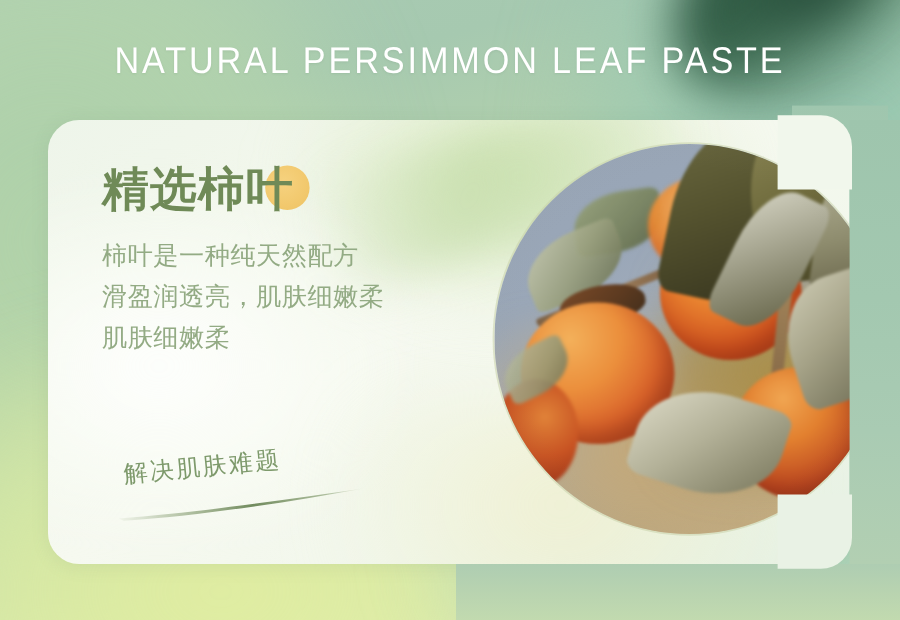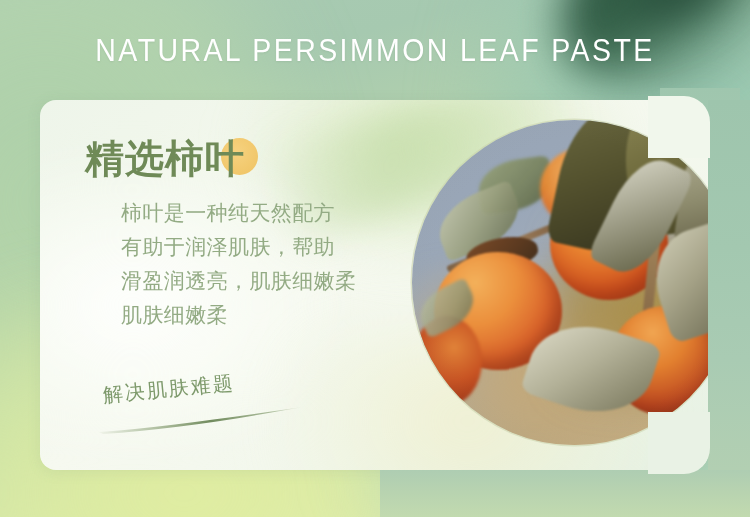--- a/index.html
+++ b/index.html
@@ -105,21 +105,21 @@
     white-space: nowrap;
   }
 
   
   .card {
     position: absolute;
     left: 40px;
     top: 100px;
     width: 668px;
     height: 370px;
-    border-radius: 16px;
+    border-radius: 26px;
     overflow: hidden;
     background: linear-gradient(145deg,
         #eef5ea 0%,
         #f2f7ec 22%,
         #f6f9f0 45%,
         #f2f7ec 68%,
         #eaf3e6 88%,
         #e6f1e3 100%);
     box-shadow: 0 2px 14px rgba(110,140,115,0.13);
   }
@@ -199,21 +199,21 @@
   .body-copy {
     margin-top: 6px;
     font-family: "DejaVu Sans", "Liberation Sans", sans-serif;
     font-size: 21px;
     line-height: 34px;
     font-weight: 400;
     color: #93ab84;
     letter-spacing: 0.4px;
     width: 290px;
   }
-  .body-copy .ln { display: block; white-space: nowrap; margin-left: 36px; }
+  .body-copy .ln { display: block; white-space: nowrap; }
 
   
   .tagline-wrap {
     position: absolute;
     left: 55px;
     top: 276px;
     width: 300px;
     height: 64px;
     z-index: 6;
   }
@@ -472,21 +472,20 @@
     <div class="card-glow-b"></div>
     <div class="card-glow-c"></div>
 
     <div class="text-block">
       <div class="heading-row">
         <span class="accent-dot"></span>
         <div class="heading">精选柿叶</div>
       </div>
       <div class="body-copy">
         <span class="ln">柿叶是一种纯天然配方</span>
-        <span class="ln">有助于润泽肌肤，帮助</span>
         <span class="ln">滑盈润透亮，肌肤细嫩柔</span>
         <span class="ln">肌肤细嫩柔</span>
       </div>
     </div>
 
     <div class="tagline-wrap">
       <div class="tagline">解决肌肤难题</div>
       <svg class="swoosh" viewBox="0 0 210 30">
         <defs>
           <linearGradient id="swg" x1="0" y1="0" x2="1" y2="0">

